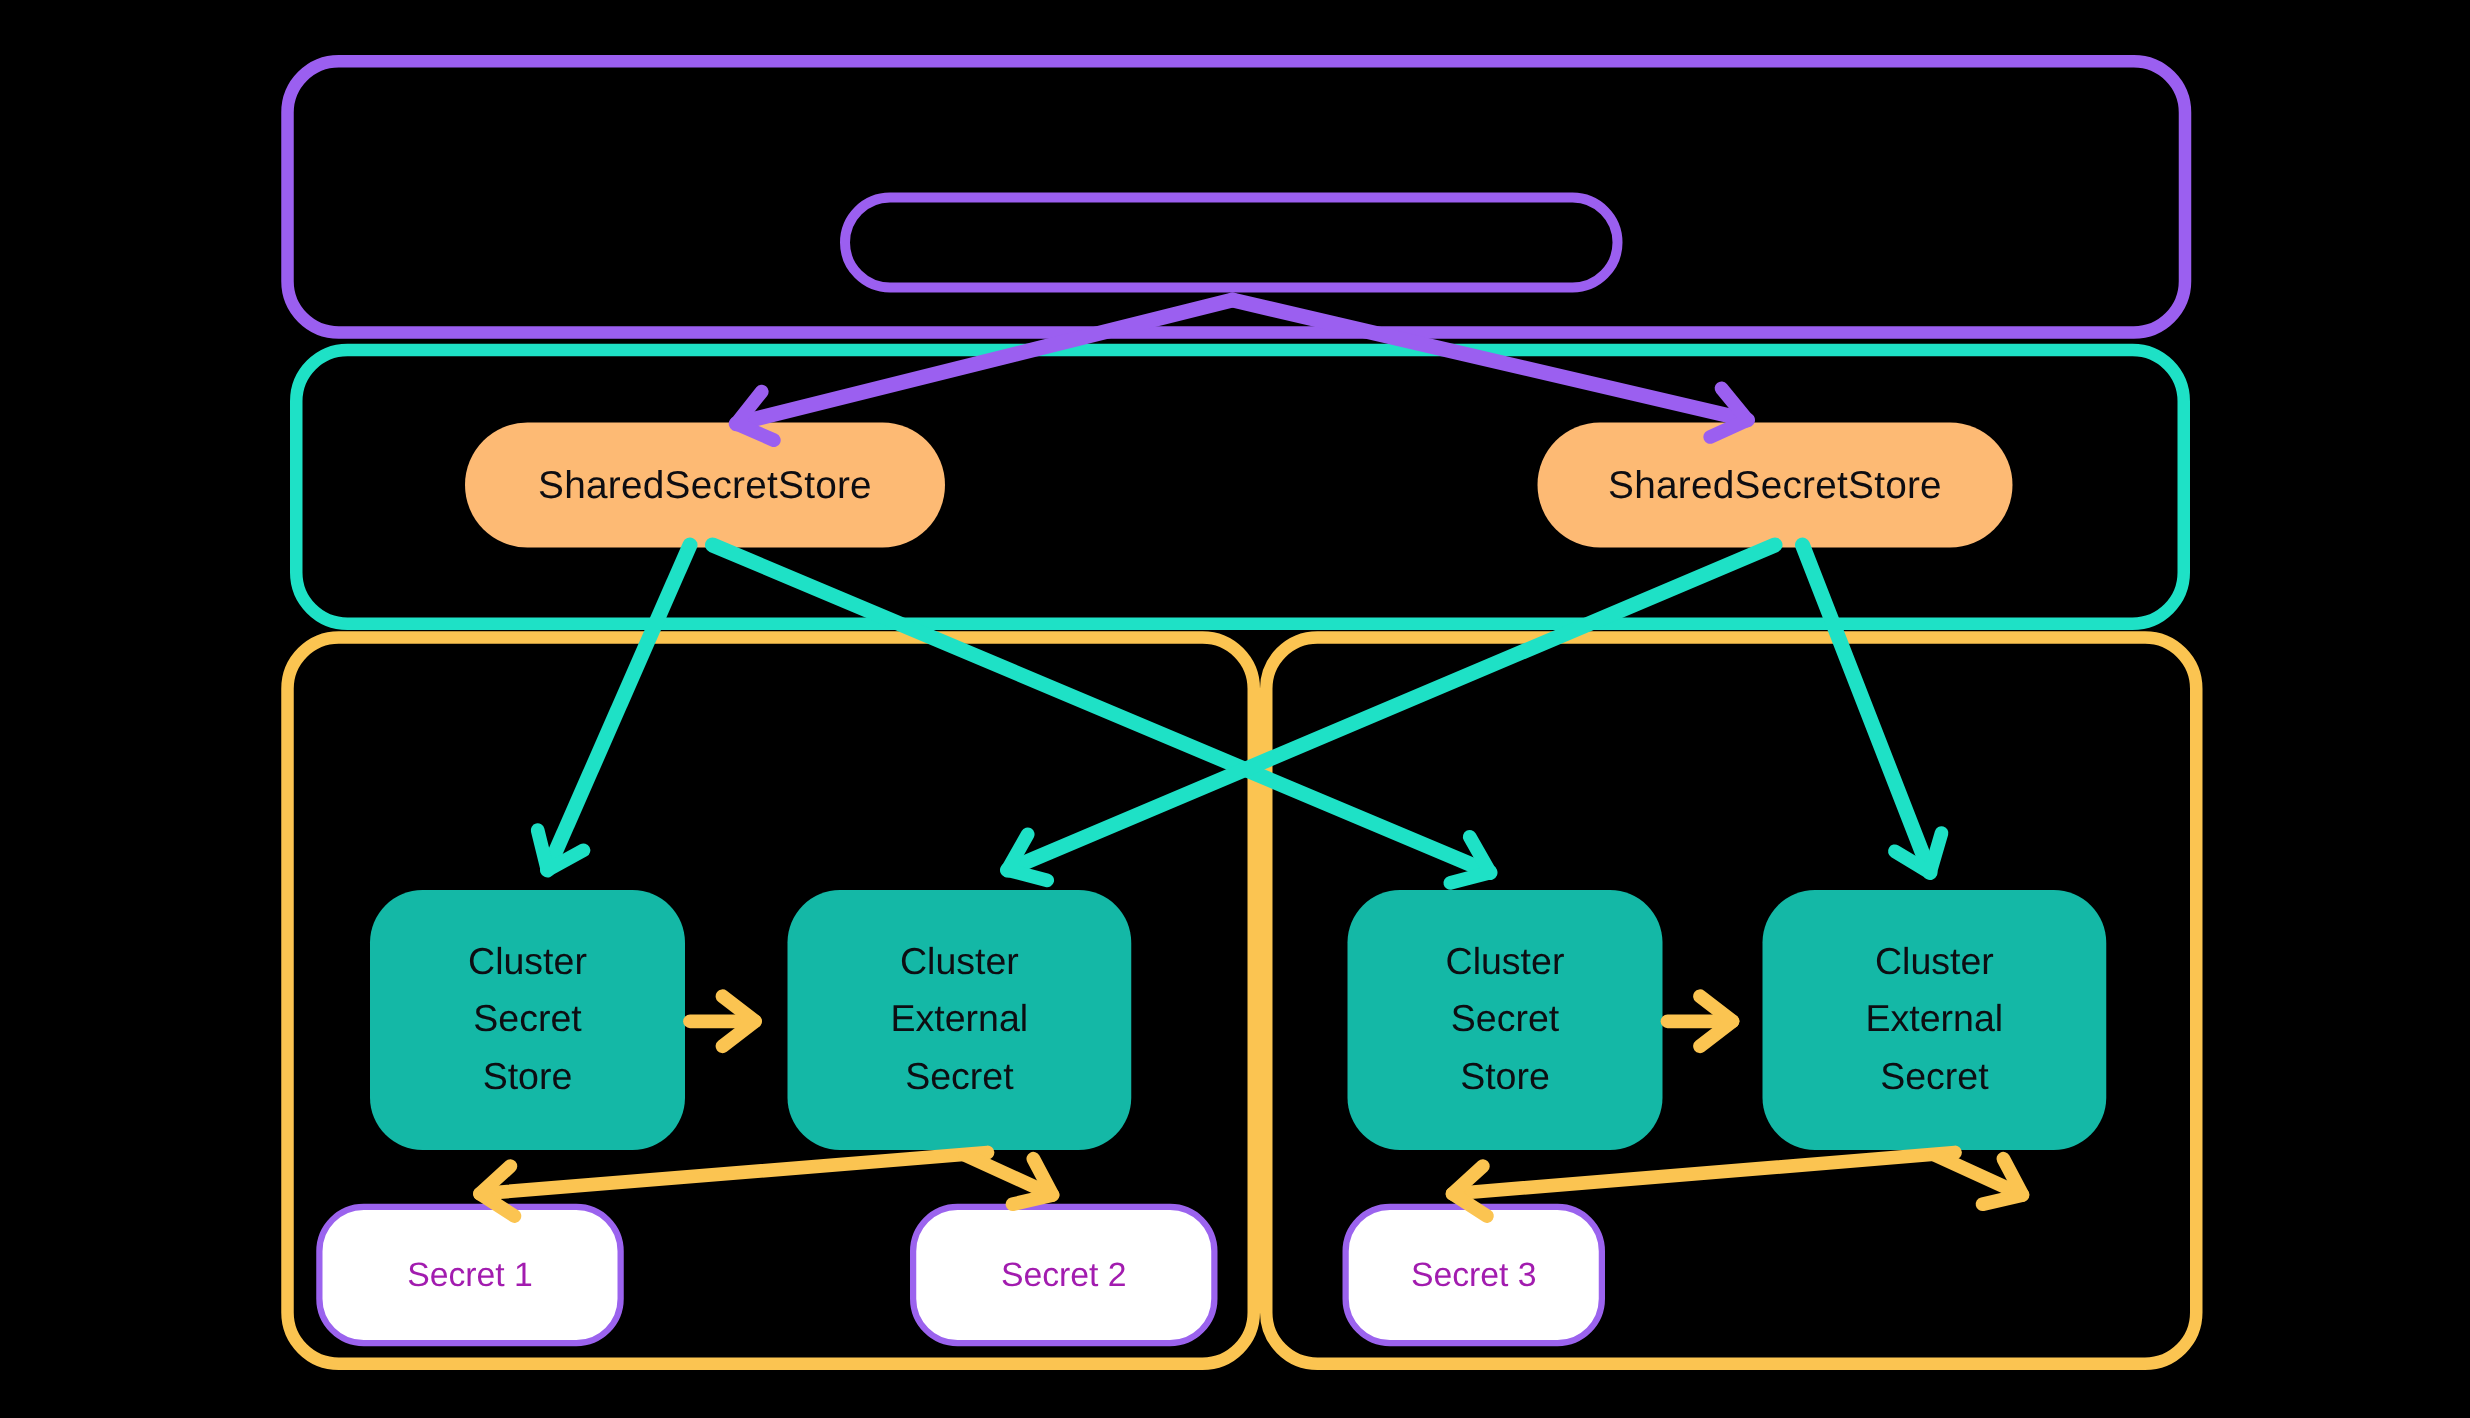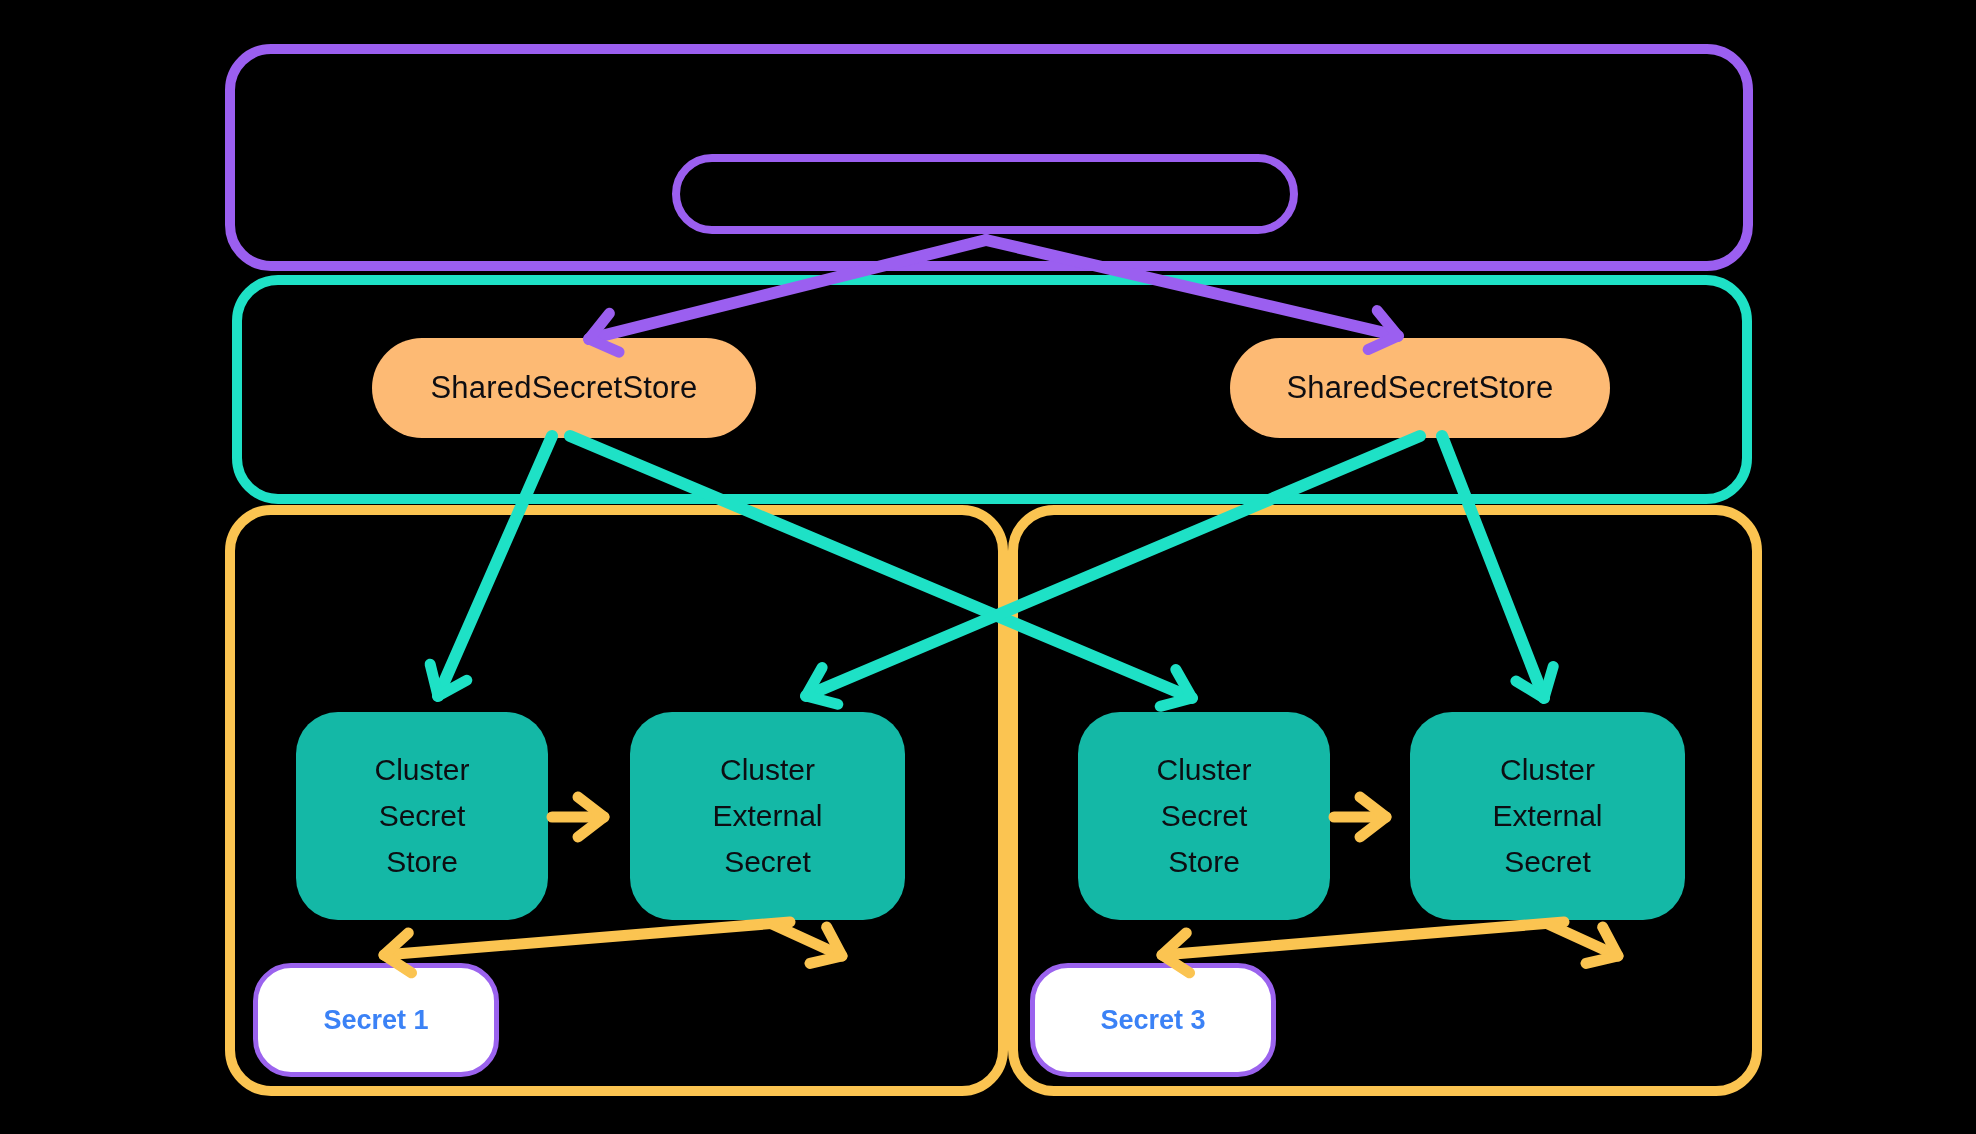--- a/index.html
+++ b/index.html
@@ -17,21 +17,21 @@
     color:#0d0d12;font-size:31px;font-weight:500;letter-spacing:0.2px;
   }
   .yellow-node{
     background:#14b8a6;border-radius:42px;display:flex;align-items:center;justify-content:center;
     color:#0d0d12;font-size:30px;font-weight:500;text-align:center;
     white-space:pre-line;line-height:46px;
   }
   .secret-pill{
     background:#ffffff;border:5px solid #9B63EE;border-radius:38px;
     display:flex;align-items:center;justify-content:center;
-    color:#3b82f6;font-size:27px;font-weight:700;
+    color:#a21caf;font-size:27px;font-weight:400;
   }
   #connectors{position:absolute;left:0;top:0;z-index:5;pointer-events:none;}
 </style>
 </head>
 <body>
 
 <div id="stage">
 
   <div class="box outline-purple" style="left:225px;top:44px;width:1528px;height:227px;"></div>
   <div class="box pill-outline-purple" style="left:672px;top:154px;width:626px;height:80px;"></div>
@@ -54,32 +54,35 @@
 Store</span>
   </div>
   <div class="box yellow-node" style="left:630px;top:712px;width:275px;height:208px;">
     <span>Cluster
 External
 Secret</span>
   </div>
   <div class="box secret-pill" style="left:253px;top:963px;width:246px;height:114px;">
     <span>Secret 1</span>
   </div>
+  <div class="box secret-pill" style="left:728px;top:963px;width:246px;height:114px;">
+    <span>Secret 2</span>
+  </div>
 
   <div class="box yellow-node" style="left:1078px;top:712px;width:252px;height:208px;">
     <span>Cluster
 Secret
 Store</span>
   </div>
   <div class="box yellow-node" style="left:1410px;top:712px;width:275px;height:208px;">
     <span>Cluster
 External
 Secret</span>
   </div>
-  <div class="box secret-pill" style="left:1030px;top:963px;width:246px;height:114px;text-align:center;">
+  <div class="box secret-pill" style="left:1074px;top:963px;width:210px;height:114px;text-align:center;">
     <span>Secret 3</span>
   </div>
 
   <svg id="connectors" width="1976" height="1134" viewBox="0 0 1976 1134">
     <defs>
       <marker id="head-purple" markerUnits="userSpaceOnUse" markerWidth="44" markerHeight="56" refX="34" refY="28" orient="auto">
         <path d="M8,8 L34,28 L8,48" fill="none" stroke="#9B5FF0" stroke-width="11" stroke-linecap="round" stroke-linejoin="round"></path>
       </marker>
       <marker id="head-teal" markerUnits="userSpaceOnUse" markerWidth="44" markerHeight="56" refX="34" refY="28" orient="auto">
         <path d="M8,8 L34,28 L8,48" fill="none" stroke="#1EE1C6" stroke-width="11" stroke-linecap="round" stroke-linejoin="round"></path>

